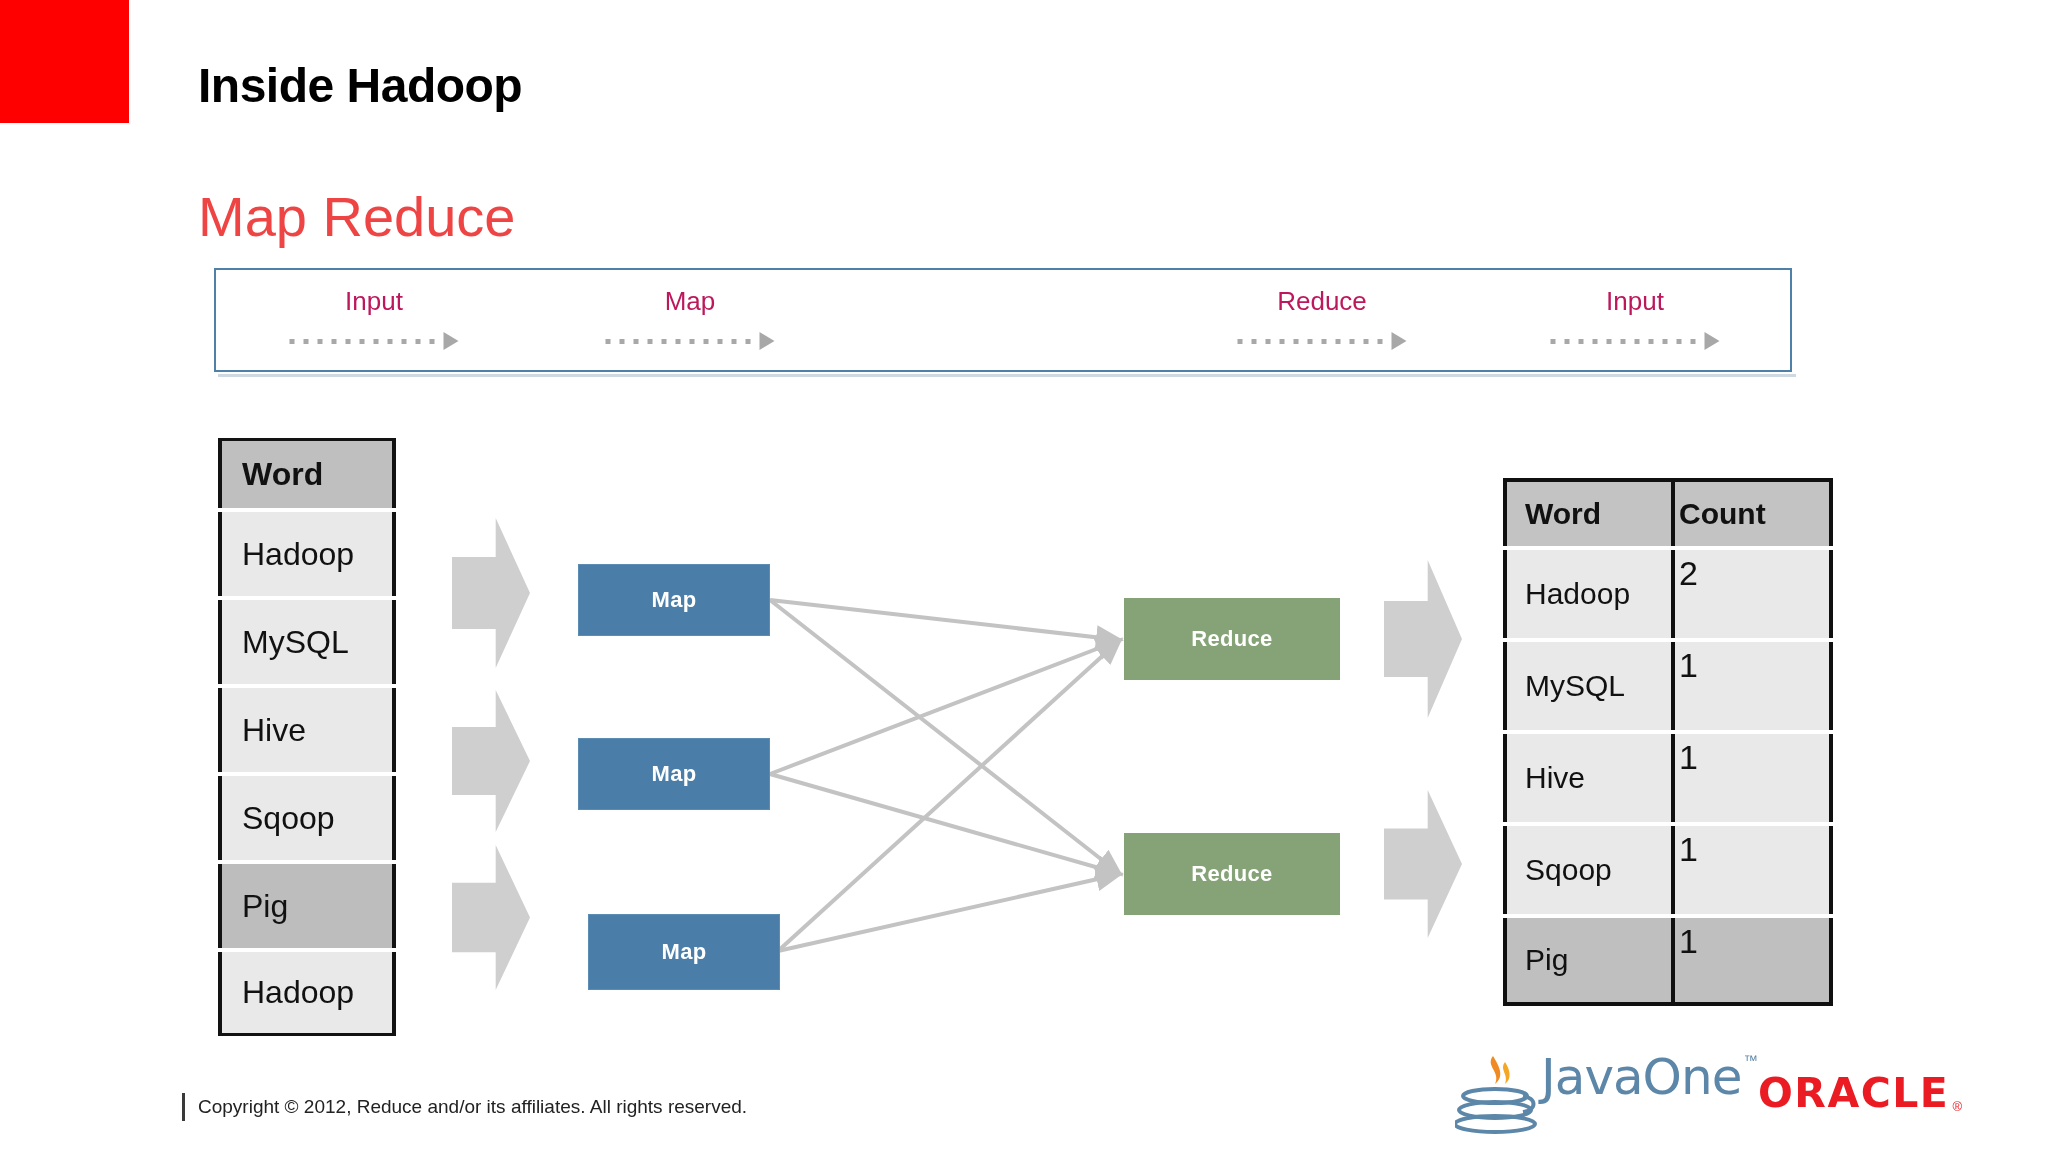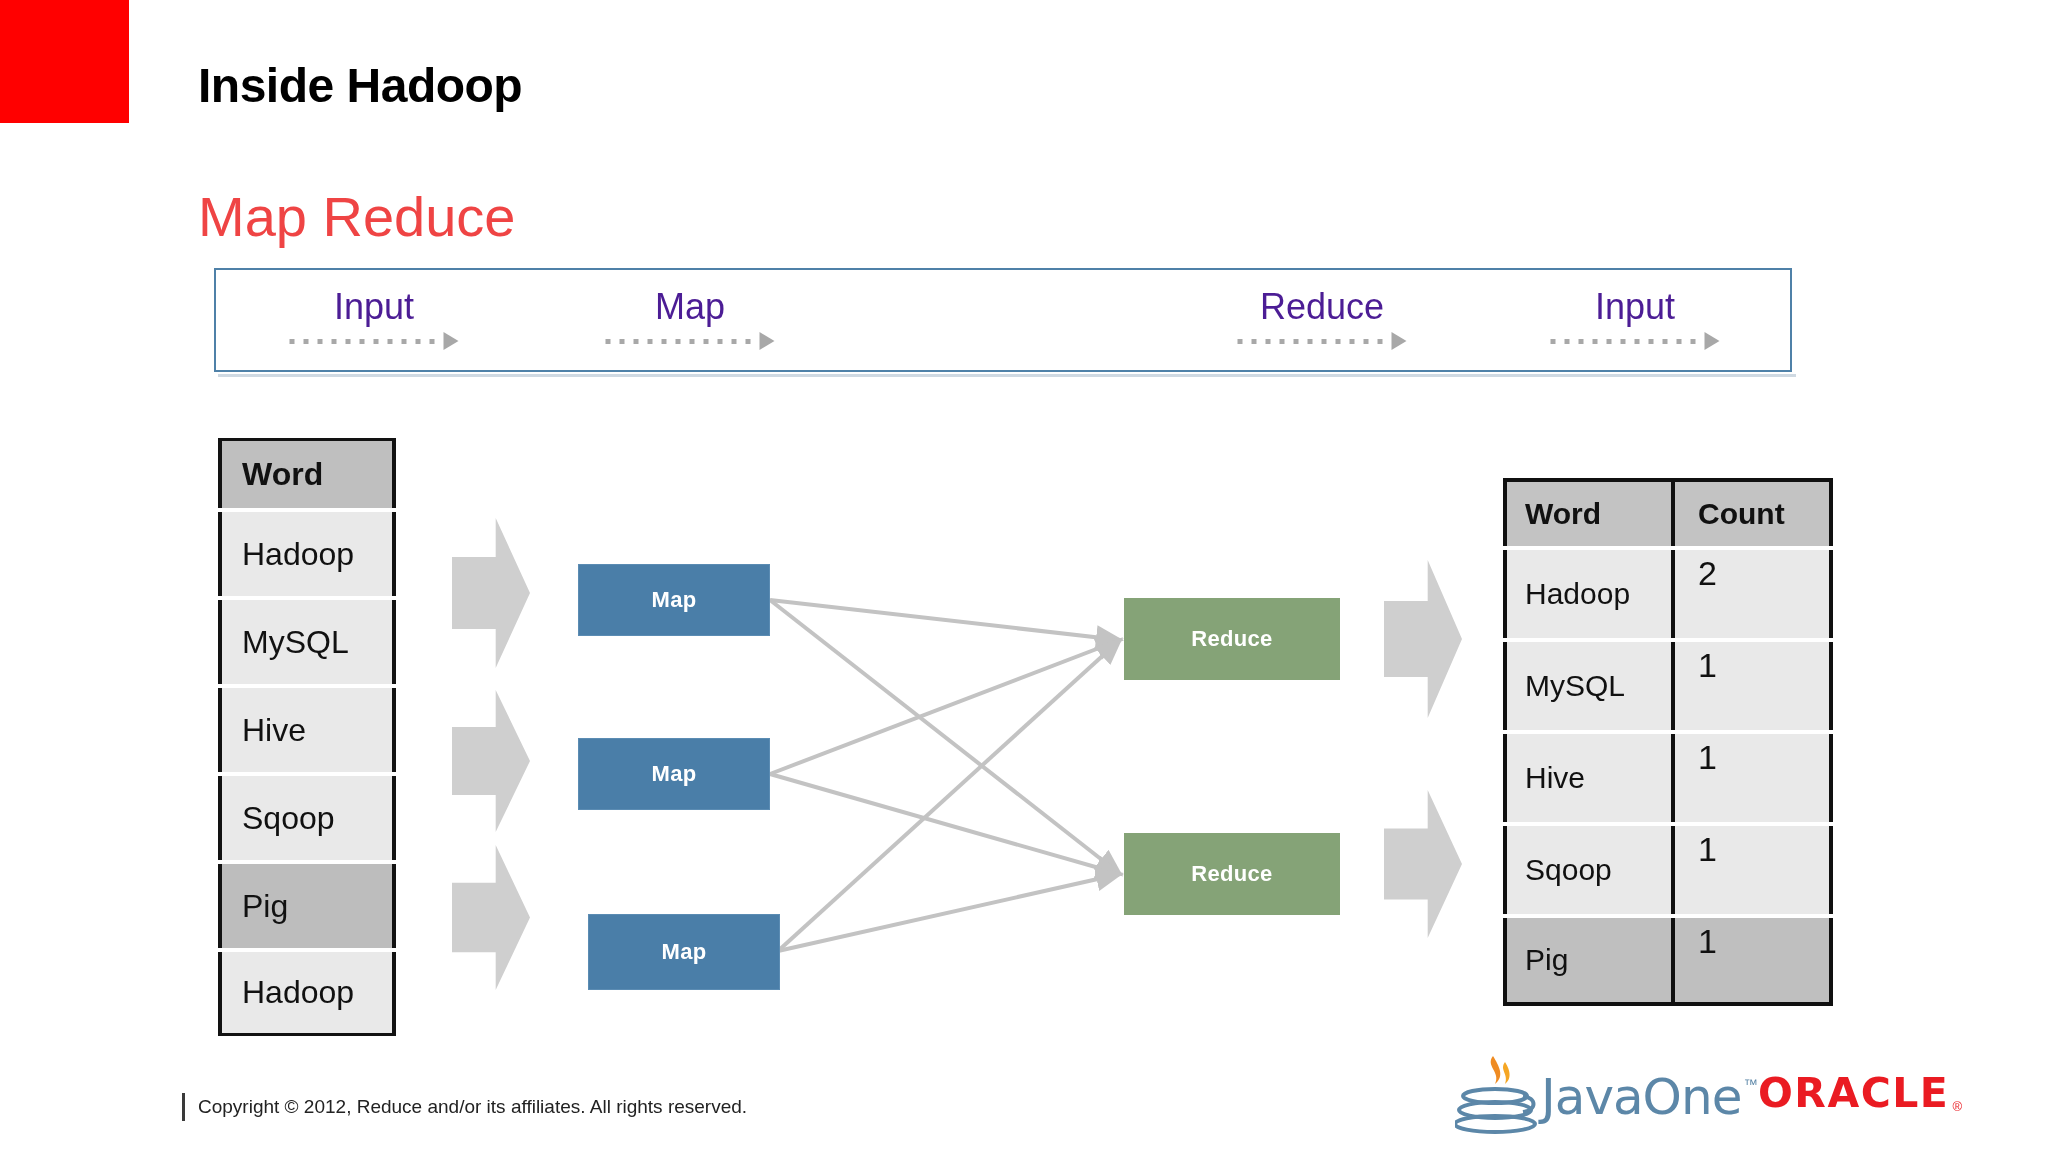--- a/index.html
+++ b/index.html
@@ -64,22 +64,22 @@
   .phase {
     position: absolute;
     top: 0;
     height: 100%;
     text-align: center;
   }
   .phase-label {
     position: absolute;
     top: 16px;
     left: 0; right: 0;
-    font-size: 36px;
-    color: #4c1d95;
+    font-size: 26px;
+    color: #be185d;
     white-space: nowrap;
   }
   .dotted-arrow {
     position: absolute;
     top: 62px;
     left: 50%;
     transform: translateX(-50%);
     display: flex;
     align-items: center;
   }
@@ -197,21 +197,21 @@
     padding-left: 18px;
     font-size: 30px;
     color: #111111;
     box-sizing: border-box;
     border-right: 4px solid #101010;
   }
   .out-cell-count {
     flex: 1;
     display: flex;
     align-items: flex-start;
-    padding-left: 23px;
+    padding-left: 4px;
     padding-top: 4px;
     font-size: 34px;
     color: #111111;
     box-sizing: border-box;
     border-radius: 12px;
   }
   .out-row.header .out-cell-word,
   .out-row.header .out-cell-count {
     font-weight: bold;
     font-size: 30px;
@@ -232,21 +232,21 @@
     font-size: 19px;
     color: #222222;
     white-space: nowrap;
   }
 
   
   .javaone-logo {
     position: absolute;
     left: 1455px; top: 1052px;
     display: flex;
-    align-items: center;
+    align-items: flex-start;
   }
   .javaone-text {
     font-size: 50px;
     color: #5c87a8;
     font-family: "DejaVu Sans", sans-serif;
     line-height: 1;
     letter-spacing: -1px;
   }
   .javaone-tm {
     font-size: 14px;

